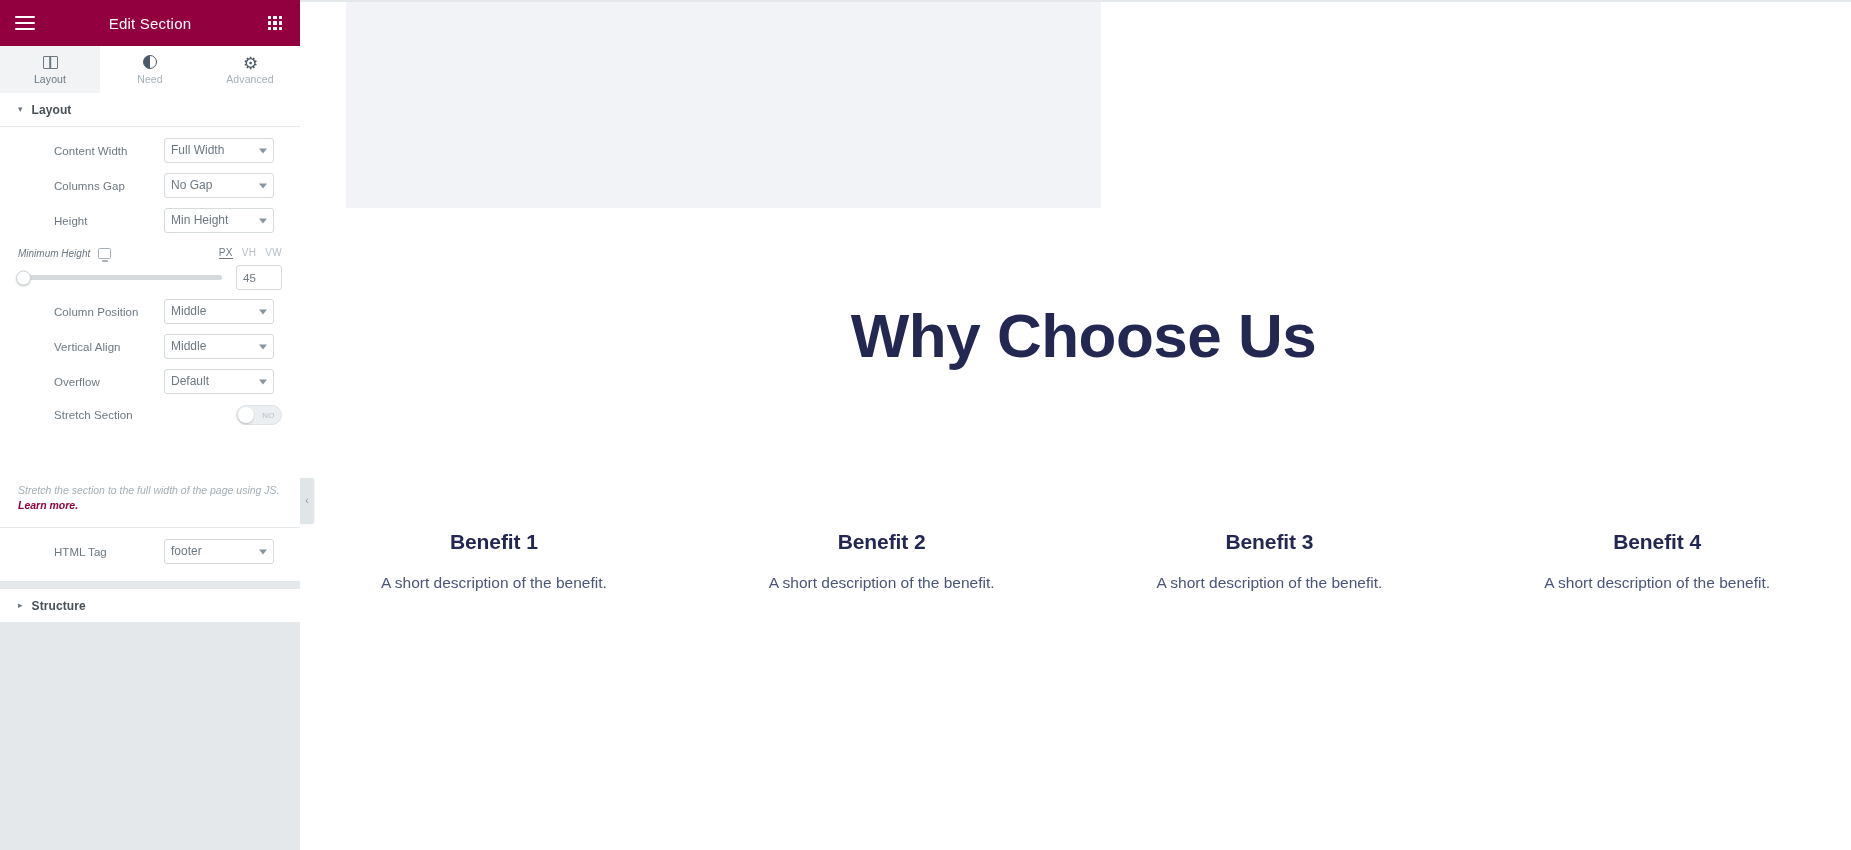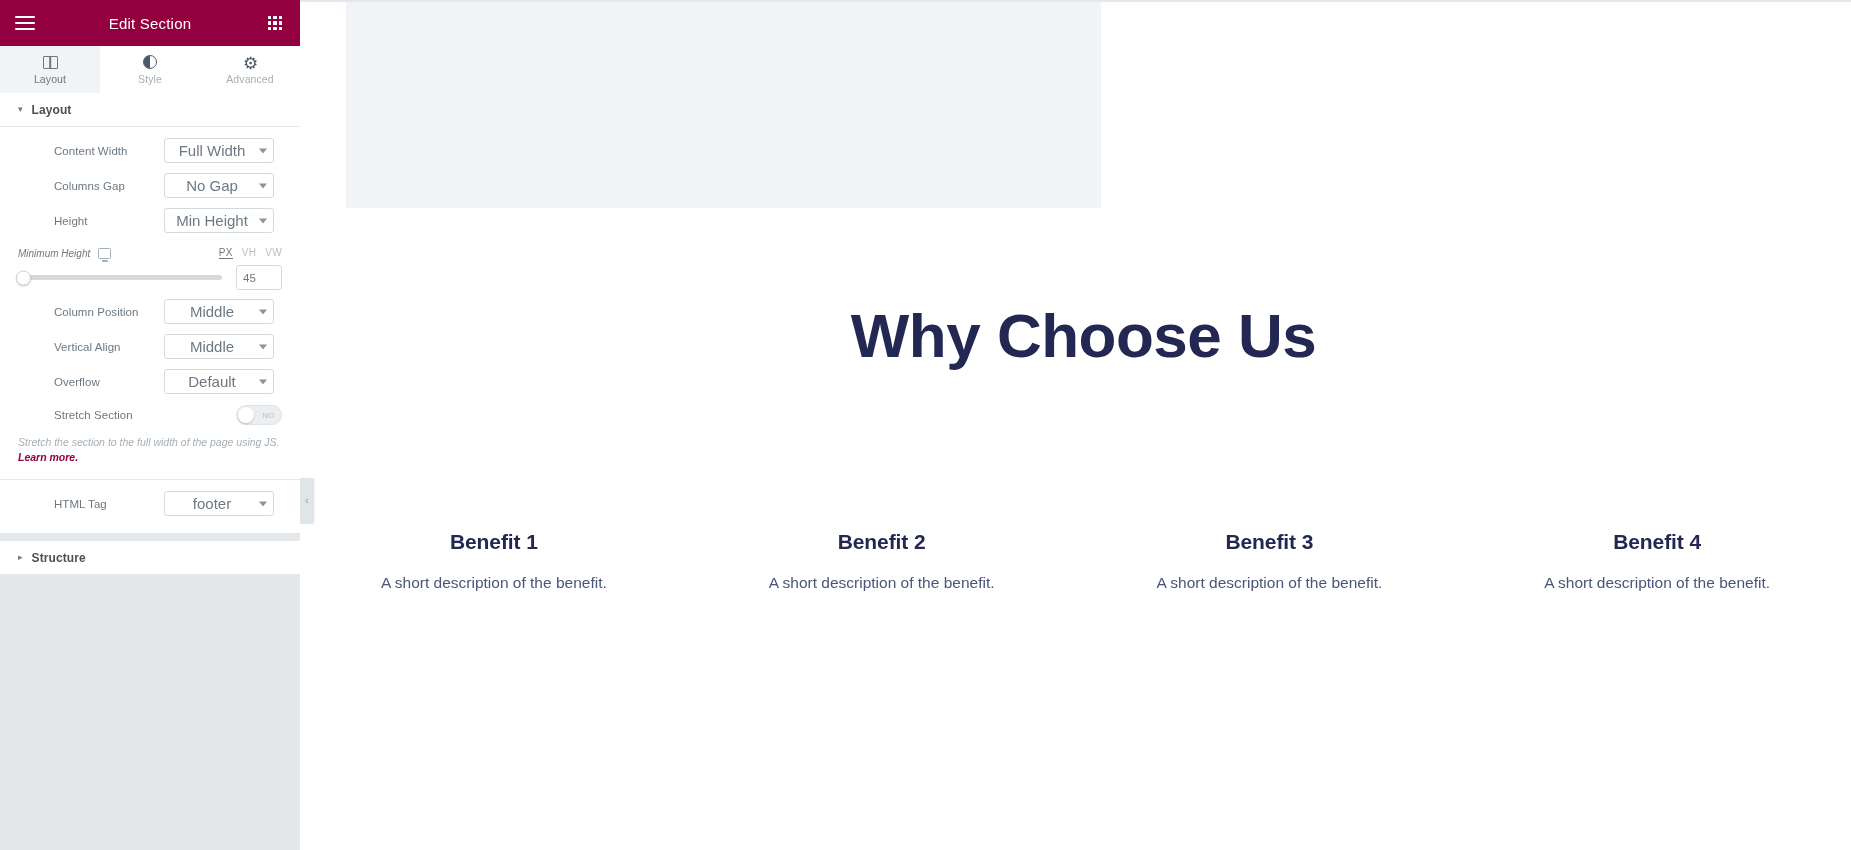--- a/index.html
+++ b/index.html
@@ -71,23 +71,23 @@
 
   .controls { background: #ffffff; padding: 6px 0 12px 0; }
   .row {
     display: flex; align-items: center;
     padding: 5px 18px; min-height: 32px; margin-left: 36px;
   }
   .row .lbl { font-size: 11.5px; color: #6d7882; flex: 0 0 110px; letter-spacing: .05px; }
   .select-wrap { position: relative; flex: 1 1 auto; max-width: 110px; }
   select.sel, .sel {
     width: 110px; height: 25px; border: 1px solid #d5dadd; border-radius: 3px;
-    background: #fff; font-size: 15px; color: #6d7882;
+    background: #fff; font-size: 12px; color: #6d7882;
     padding: 0 20px 0 6px; font-family: "Liberation Sans", sans-serif;
-    appearance: none; -webkit-appearance: none; line-height: 23px; cursor: pointer; text-align: center;
+    appearance: none; -webkit-appearance: none; line-height: 23px; cursor: pointer;
   }
   .select-wrap .arrow {
     position: absolute; right: 7px; top: 50%; transform: translateY(-50%);
     width: 0; height: 0; border-left: 4px solid transparent; border-right: 4px solid transparent;
     border-top: 5px solid #8a949c; pointer-events: none;
   }
 
   
   .slider-row-top { display: flex; align-items: center; padding: 9px 18px 0 18px; }
   .slider-row-top .lbl { font-size: 10px; color: #6d7882; font-style: italic; }
@@ -121,21 +121,21 @@
     margin-left: auto; width: 46px; height: 20px; border-radius: 11px;
     background: #eceff1; border: 1px solid #dfe3e6; position: relative; cursor: pointer;
   }
   .switch .knob { position: absolute; left: 1px; top: 1px; width: 16px; height: 16px;
       border-radius: 50%; background: #fff; box-shadow: 0 1px 2px rgba(0,0,0,.2); }
   .switch .sw-txt { position: absolute; right: 6px; top: 50%; transform: translateY(-50%);
       font-size: 8px; color: #b6bfc6; letter-spacing: .4px; }
 
   .desc {
     padding: 4px 18px 10px 18px; font-size: 10.5px; line-height: 1.45;
-    color: #a4afb7; font-style: italic;
+    color: #a4afb7; font-style: italic; margin-top: 48px;
   }
   .desc a { color: #93003f; font-weight: bold; text-decoration: none; font-style: italic; }
 
   .divider { height: 1px; background: #e6e9ec; margin: 4px 0 6px 0; }
 
   .panel-gap { height: 8px; background: #e4e8ea; }
 
   #need-help {
     height: 100px; display: flex; align-items: center; justify-content: center;
     gap: 8px; background: #e4e8ea; color: #7b868f; font-size: 11.5px; cursor: pointer;
@@ -213,21 +213,21 @@
       <div class="tab active">
         <span class="tab-icon">
             <span class="ic-layout"></span>
           </span>
         <span class="tab-label">Layout</span>
       </div>
       <div class="tab">
         <span class="tab-icon">
             <span class="ic-style"></span>
           </span>
-        <span class="tab-label">Style</span>
+        <span class="tab-label">Need</span>
       </div>
       <div class="tab">
         <span class="tab-icon">
             <span class="ic-gear"></span>
           </span>
         <span class="tab-label">Advanced</span>
       </div>
     </nav>
 
     <div id="panel-body">

